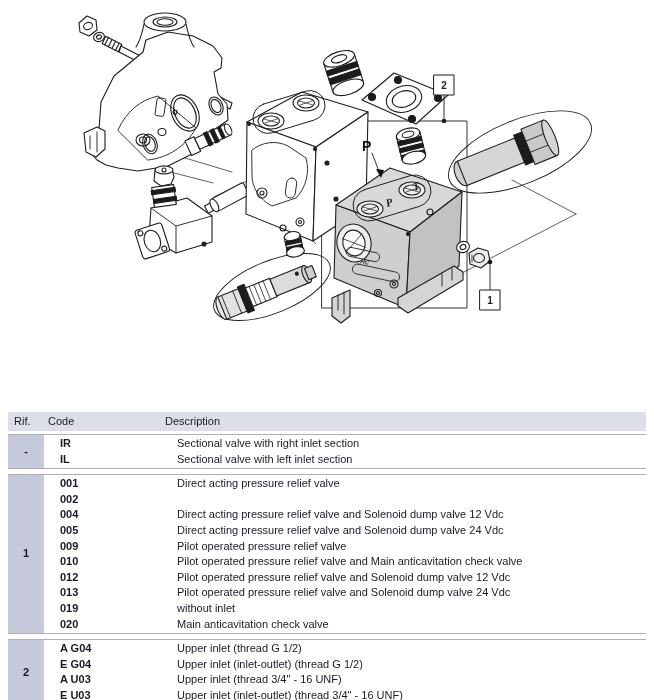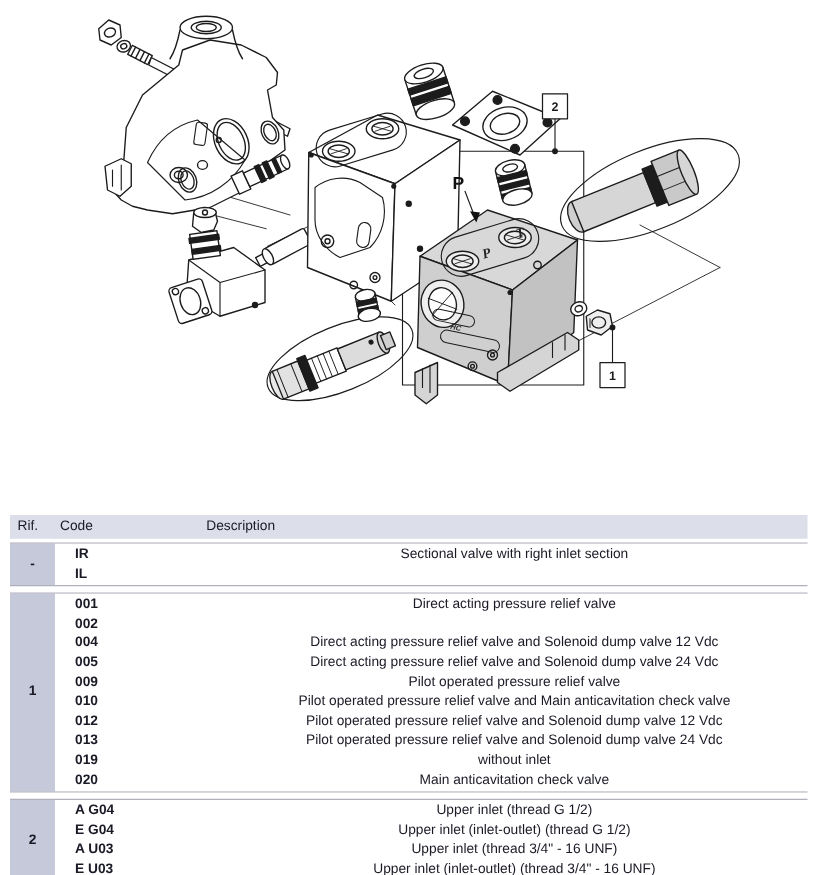--- a/index.html
+++ b/index.html
@@ -17,21 +17,21 @@
   .tbl{position:absolute;left:8px;top:412px;width:638px;font-size:11px;line-height:15.6px;}
   .thead{display:flex;align-items:center;height:19px;background:#dcdee9;margin-bottom:3px;}
   .h-rif{width:40px;padding-left:6px;box-sizing:border-box;}
   .h-code{width:117px;}
   .h-desc{flex:1;}
   .group{display:flex;border-top:1px solid #b0b0bc;border-bottom:1px solid #b0b0bc;margin-bottom:5px;background:#fff;}
   .rif-cell{width:36px;background:#c6c9da;display:flex;align-items:center;justify-content:center;font-weight:bold;}
   .rows{flex:1;padding:1px 0 1px 16px;background:#fff;}
   .row{display:flex;}
   .code{width:117px;font-weight:bold;}
-  .desc{flex:1;text-align:center;}
+  .desc{flex:1;}
 </style>
 </head>
 <body>
 
 <div class="diagram">
 <svg width="654" height="398" viewBox="0 0 654 398" xmlns="http://www.w3.org/2000/svg">
   <g stroke="#1c1c1c" stroke-width="1.1" fill="none" stroke-linejoin="round" stroke-linecap="round">
 
     <g stroke-width="0.7">
       <line x1="120" y1="159" x2="213" y2="183"></line>
@@ -303,20 +303,21 @@
 
   <div class="group">
     <div class="rif-cell">-</div>
     <div class="rows">
       <div class="row">
         <span class="code">IR</span>
         <span class="desc">Sectional valve with right inlet section</span>
       </div>
       <div class="row">
         <span class="code">IL</span>
+        <span class="desc">Sectional valve with left inlet section</span>
       </div>
     </div>
   </div>
 
   <div class="group">
     <div class="rif-cell">1</div>
     <div class="rows">
       <div class="row">
         <span class="code">001</span>
         <span class="desc">Direct acting pressure relief valve</span>

